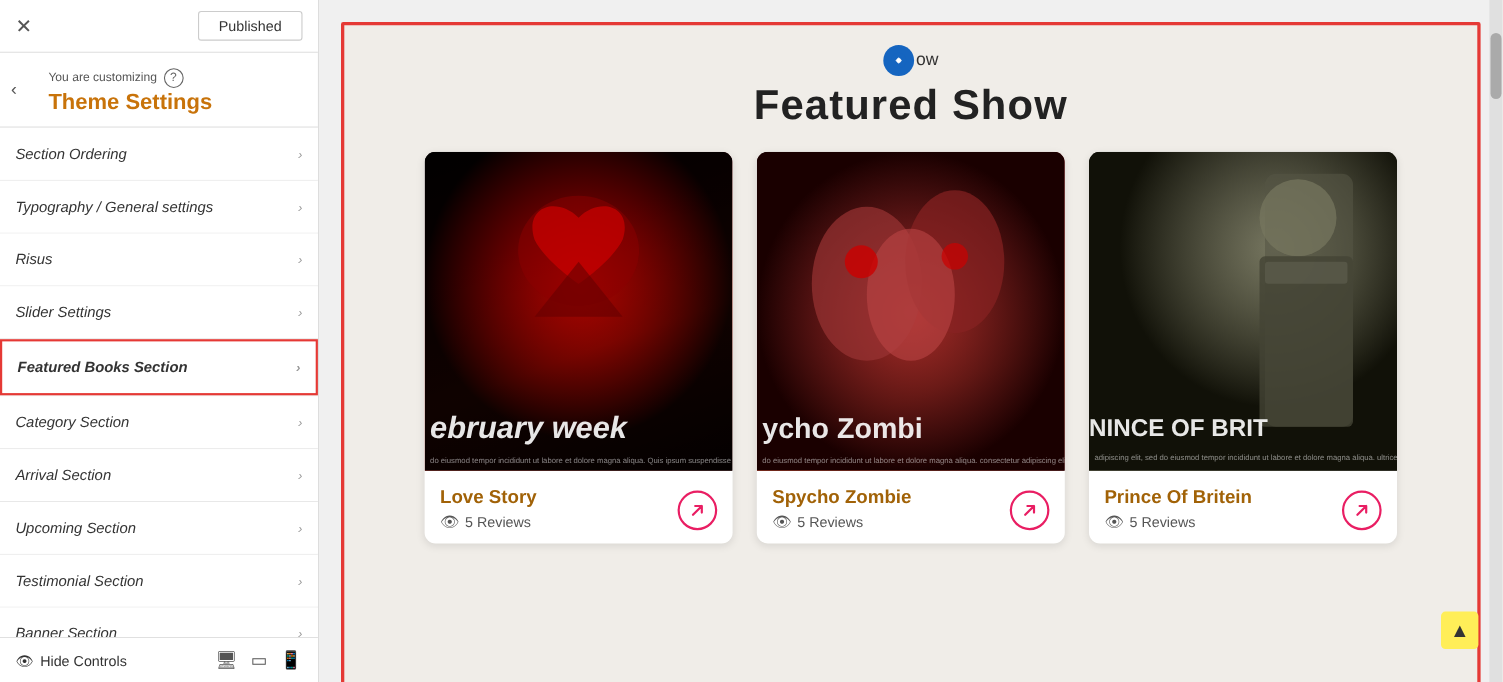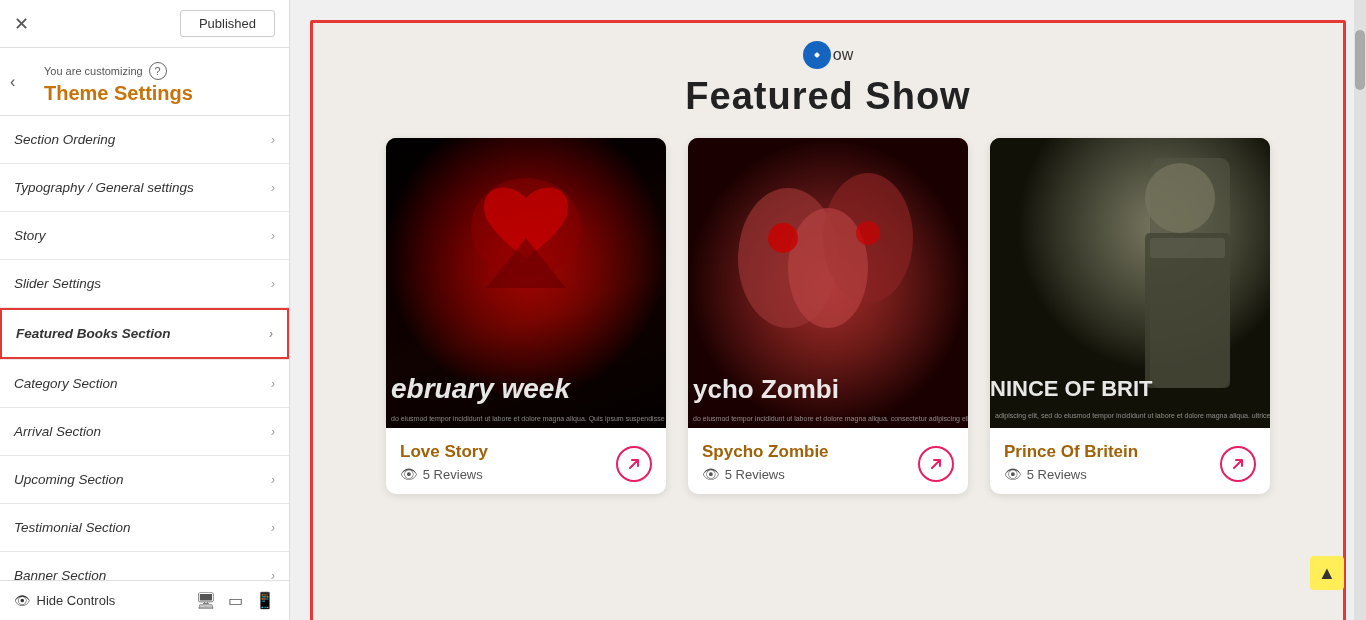--- a/index.html
+++ b/index.html
@@ -353,21 +353,21 @@
         </button>
       </li>
       <li>
         <button class="nav-item">
           <span>Typography / General settings</span>
           <span class="chevron">›</span>
         </button>
       </li>
       <li>
         <button class="nav-item">
-          <span>Story</span>
+          <span>Risus</span>
           <span class="chevron">›</span>
         </button>
       </li>
       <li>
         <button class="nav-item">
           <span>Slider Settings</span>
           <span class="chevron">›</span>
         </button>
       </li>
       <li>

